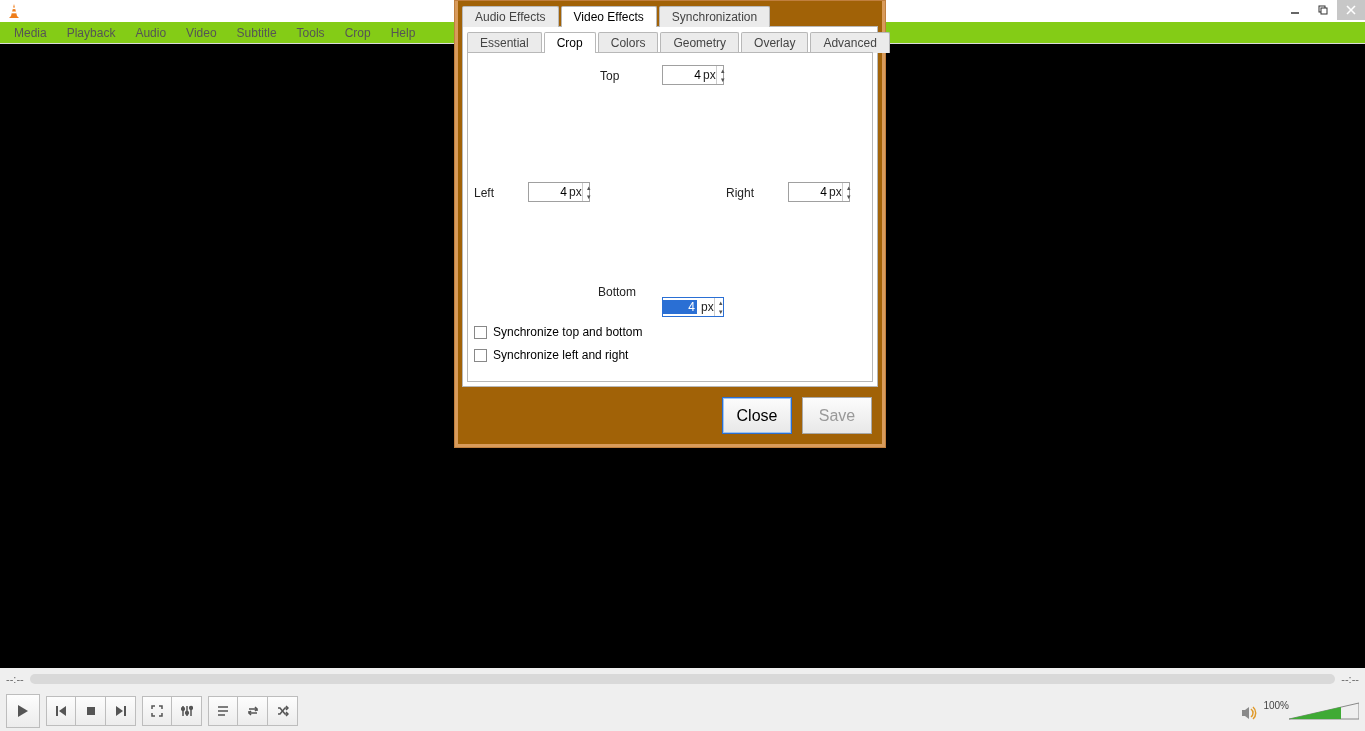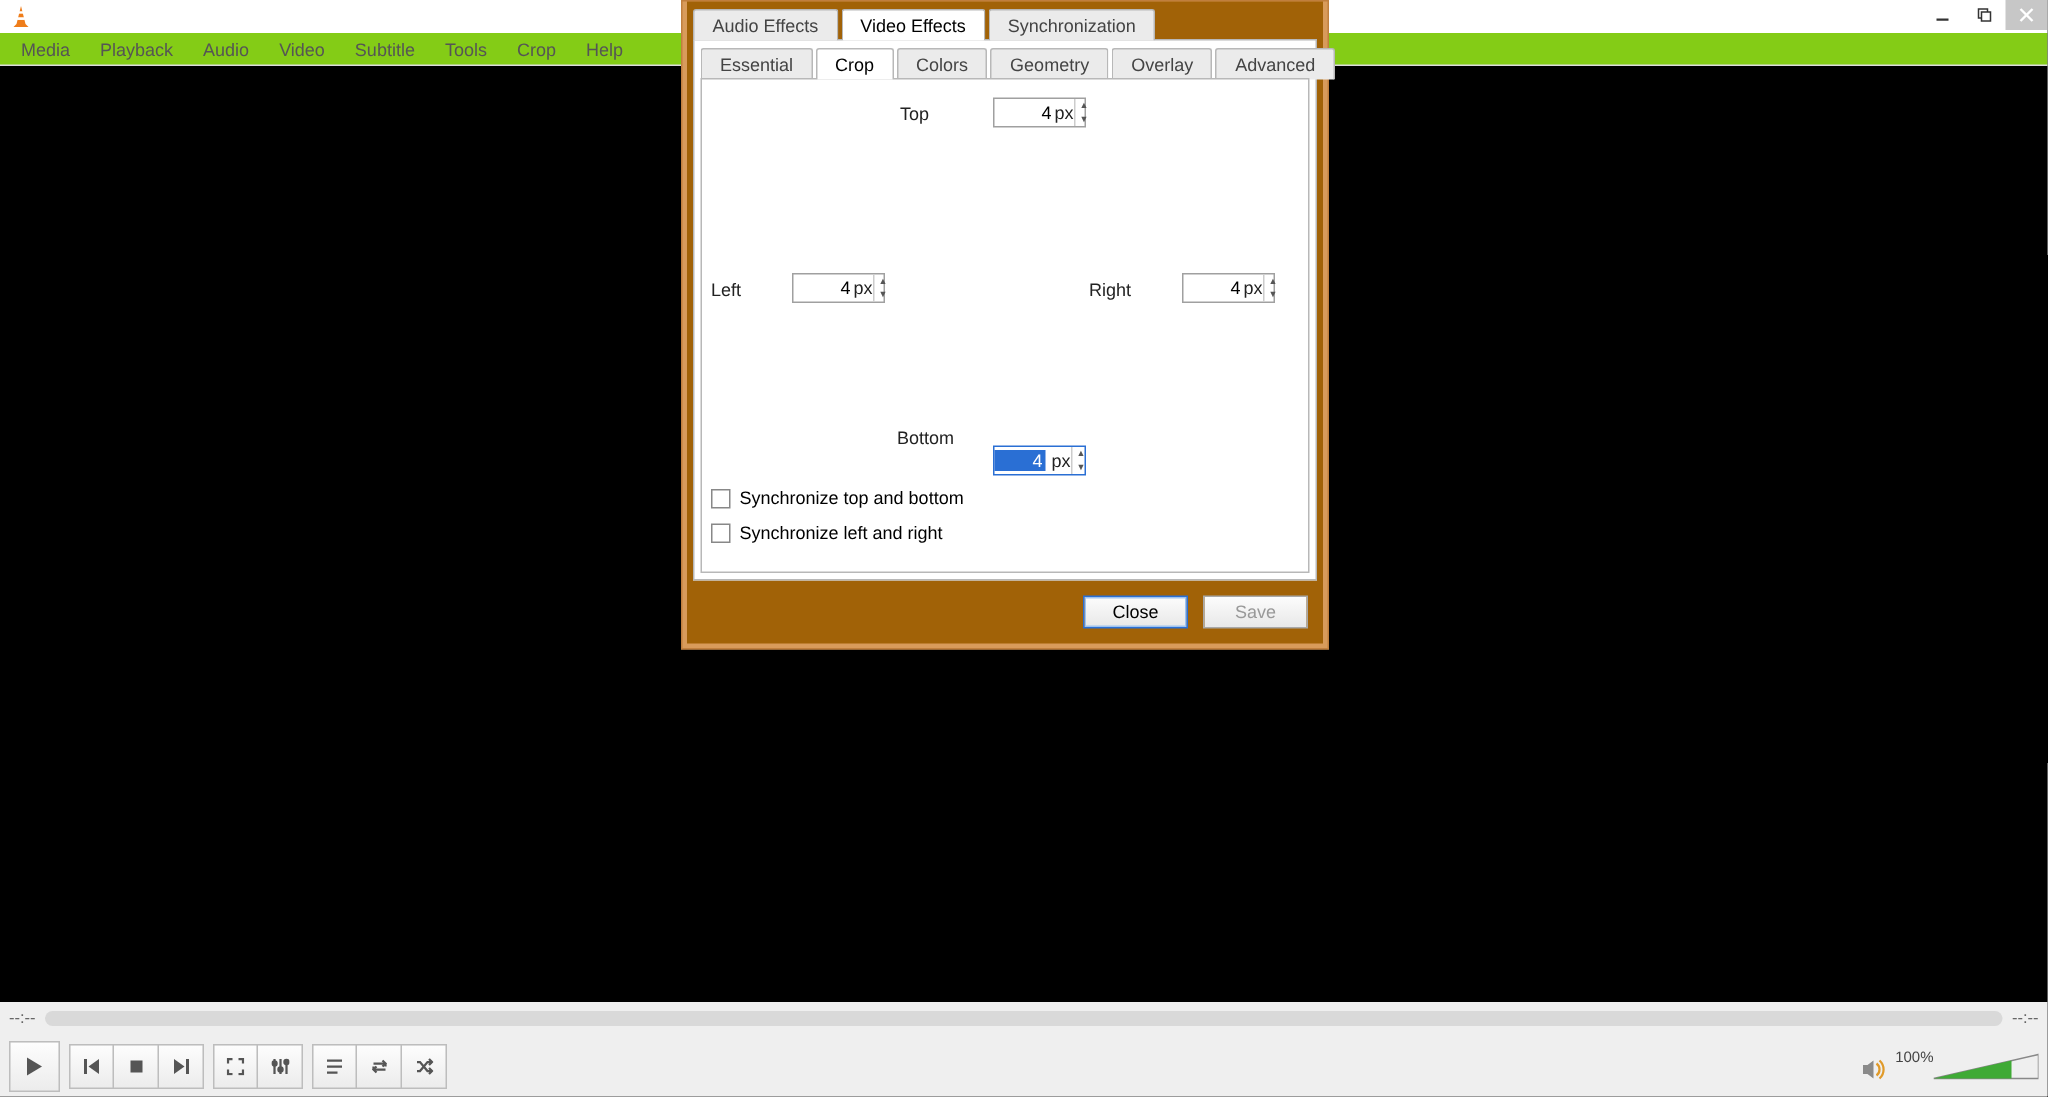--- a/index.html
+++ b/index.html
@@ -54,21 +54,21 @@
   .spinner.focus { border: 1px solid #2a6fd4; }
   .spinner input { border: none; width: 40px; text-align: right; font-size: 12px; padding-right: 2px; outline: none; background: transparent; }
   .spinner .unit { font-size: 12px; color: #222; }
   .spinner .arrows { margin-left: auto; display: flex; flex-direction: column; border-left: 1px solid #ccc; }
   .spinner .arrow { width: 12px; height: 9px; display: flex; align-items: center; justify-content: center; font-size: 6px; color: #555; }
 
   .chk-row { position: absolute; display: flex; align-items: center; gap: 6px; }
   .chk { width: 13px; height: 13px; border: 1px solid #888; background: #fff; }
 
   .dlg-buttons { display: flex; justify-content: flex-end; gap: 10px; padding: 10px 6px 6px 6px; }
-  .dlg-btn { width: 70px; height: 22px; background: linear-gradient(#fcfcfc,#e8e8e8); border: 1px solid #a8a8a8; font-size: 12px; }
+  .dlg-btn { width: 70px; height: 37px; background: linear-gradient(#fcfcfc,#e8e8e8); border: 1px solid #a8a8a8; font-size: 16px; }
   .dlg-btn.default { border: 1px solid #2a6fd4; box-shadow: 0 0 0 1px #9ec3f0 inset; }
   .dlg-btn.disabled { color: #999; }
 
   svg { display: block; }
 </style>
 </head>
 <body>
 
 <div class="title-bar">
   <span class="app-icon">

